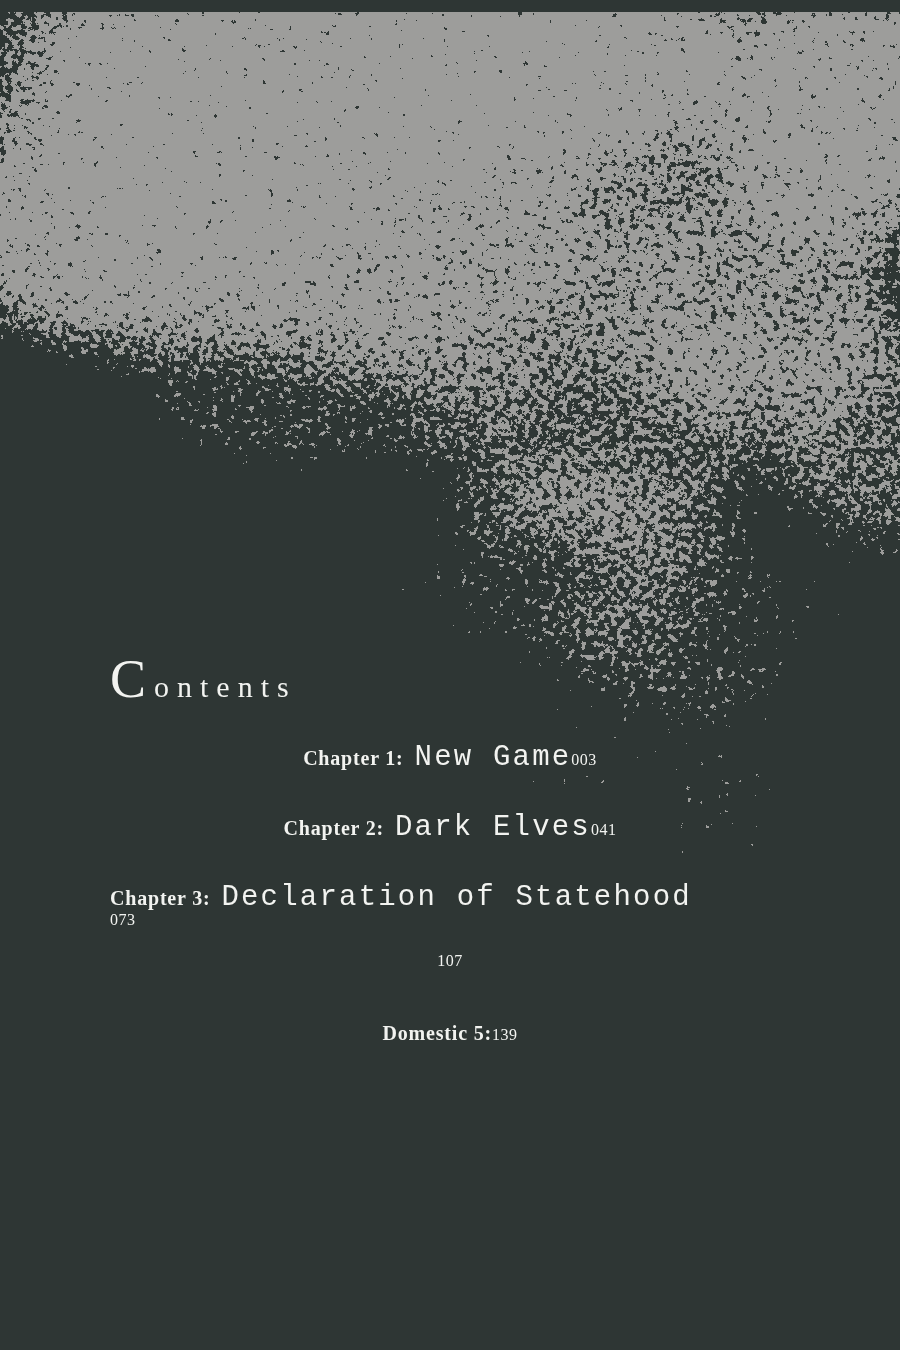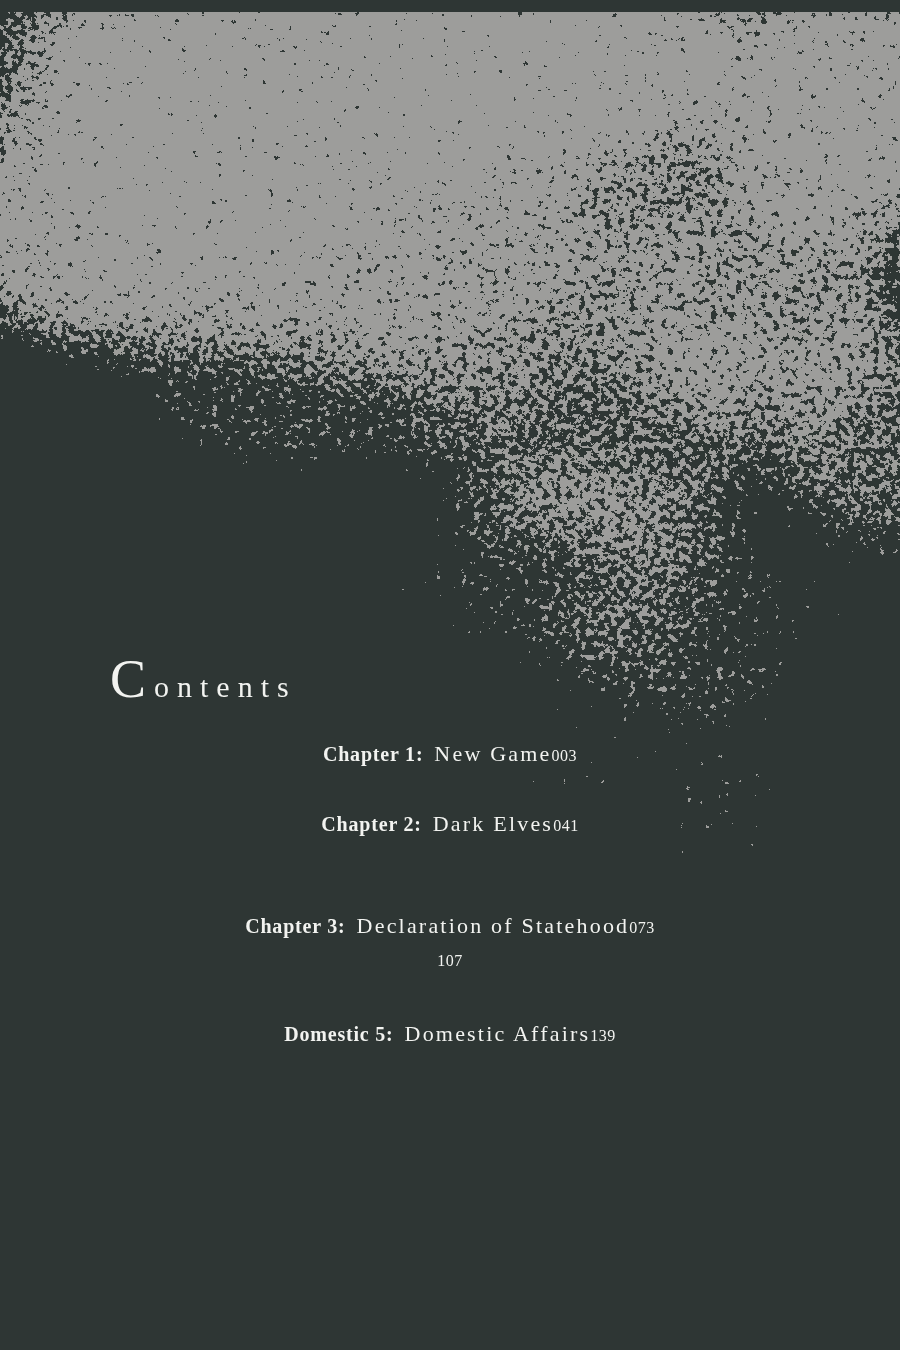--- a/index.html
+++ b/index.html
@@ -20,23 +20,23 @@
   }
   .title .cap { font-size: 54px; letter-spacing: 8px; }
 
   .row {
     position: absolute; left: 110px; right: 110px;
     display: flex; justify-content: center; align-items: baseline;
     color: #f2f3f0; line-height: 1; white-space: nowrap;
   }
   .row .left { display: flex; align-items: baseline; }
   .label { font-weight: 700; font-size: 20px; letter-spacing: 0.8px; }
-  .chtitle { font-size: 22px; letter-spacing: 2.2px; margin-left: 11px; }
+  .chtitle { font-size: 29px; letter-spacing: 2.2px; margin-left: 11px; font-family: Liberation Mono, monospace; }
   .pagenum { font-size: 16px; letter-spacing: 0.5px; }
-  .r1 { top: 731px; } .r2 { top: 801px; } .r3 { top: 903px; }
+  .r1 { top: 731px; } .r2 { top: 801px; } .r3 { top: 871px; flex-direction: column; }
   .r4 { top: 941px; } .r5 { top: 1011px; }
   .short { top: 1137px; }
   .short .chtitle { letter-spacing: 1px; }
 </style>
 </head>
 <body>
 
 <div class="page">
 
   <svg class="texture" width="900" height="1000" viewBox="0 0 900 1000" aria-hidden="true">
@@ -109,19 +109,18 @@
     <span class="pagenum">073</span>
   </div>
 
   <div class="row r4">
     <span class="pagenum">107</span>
   </div>
 
   <div class="row r5">
     <div class="left">
       <span class="label">Domestic 5:</span>
-      <span class="chtitle">Domestic Affairs</span>
     </div>
     <span class="pagenum">139</span>
   </div>
 
 
 </div>
 
 </body></html>

